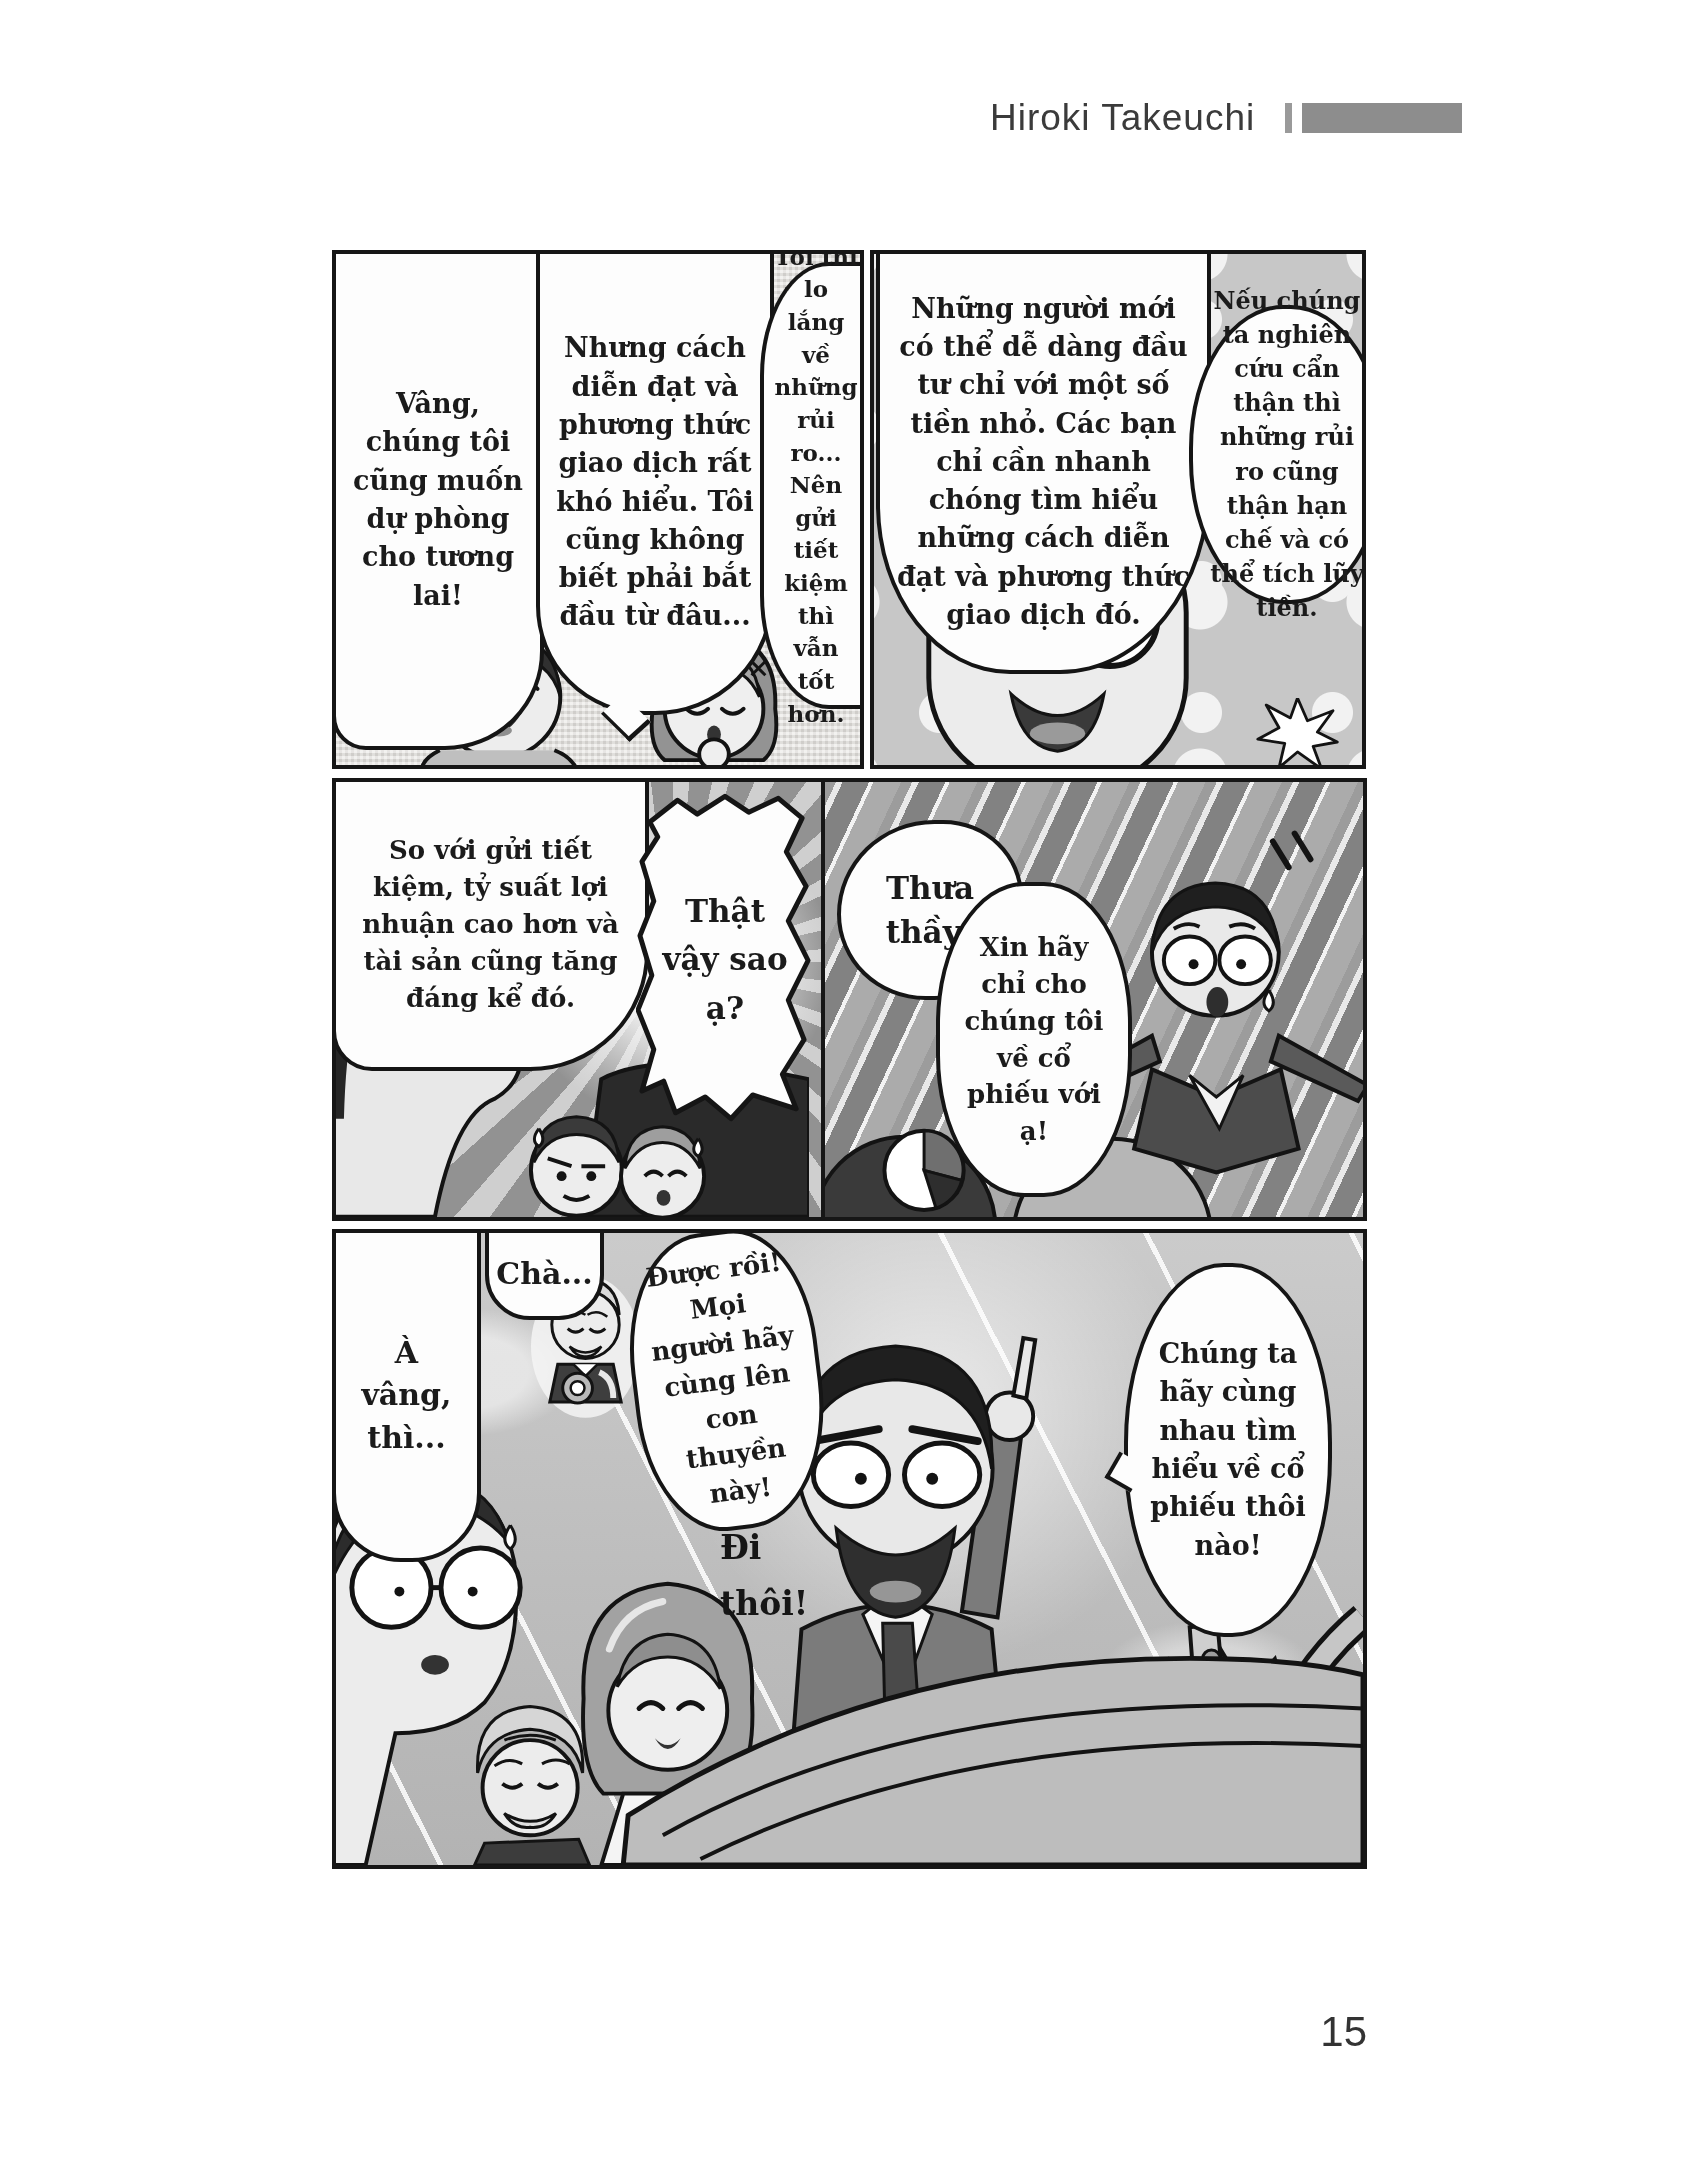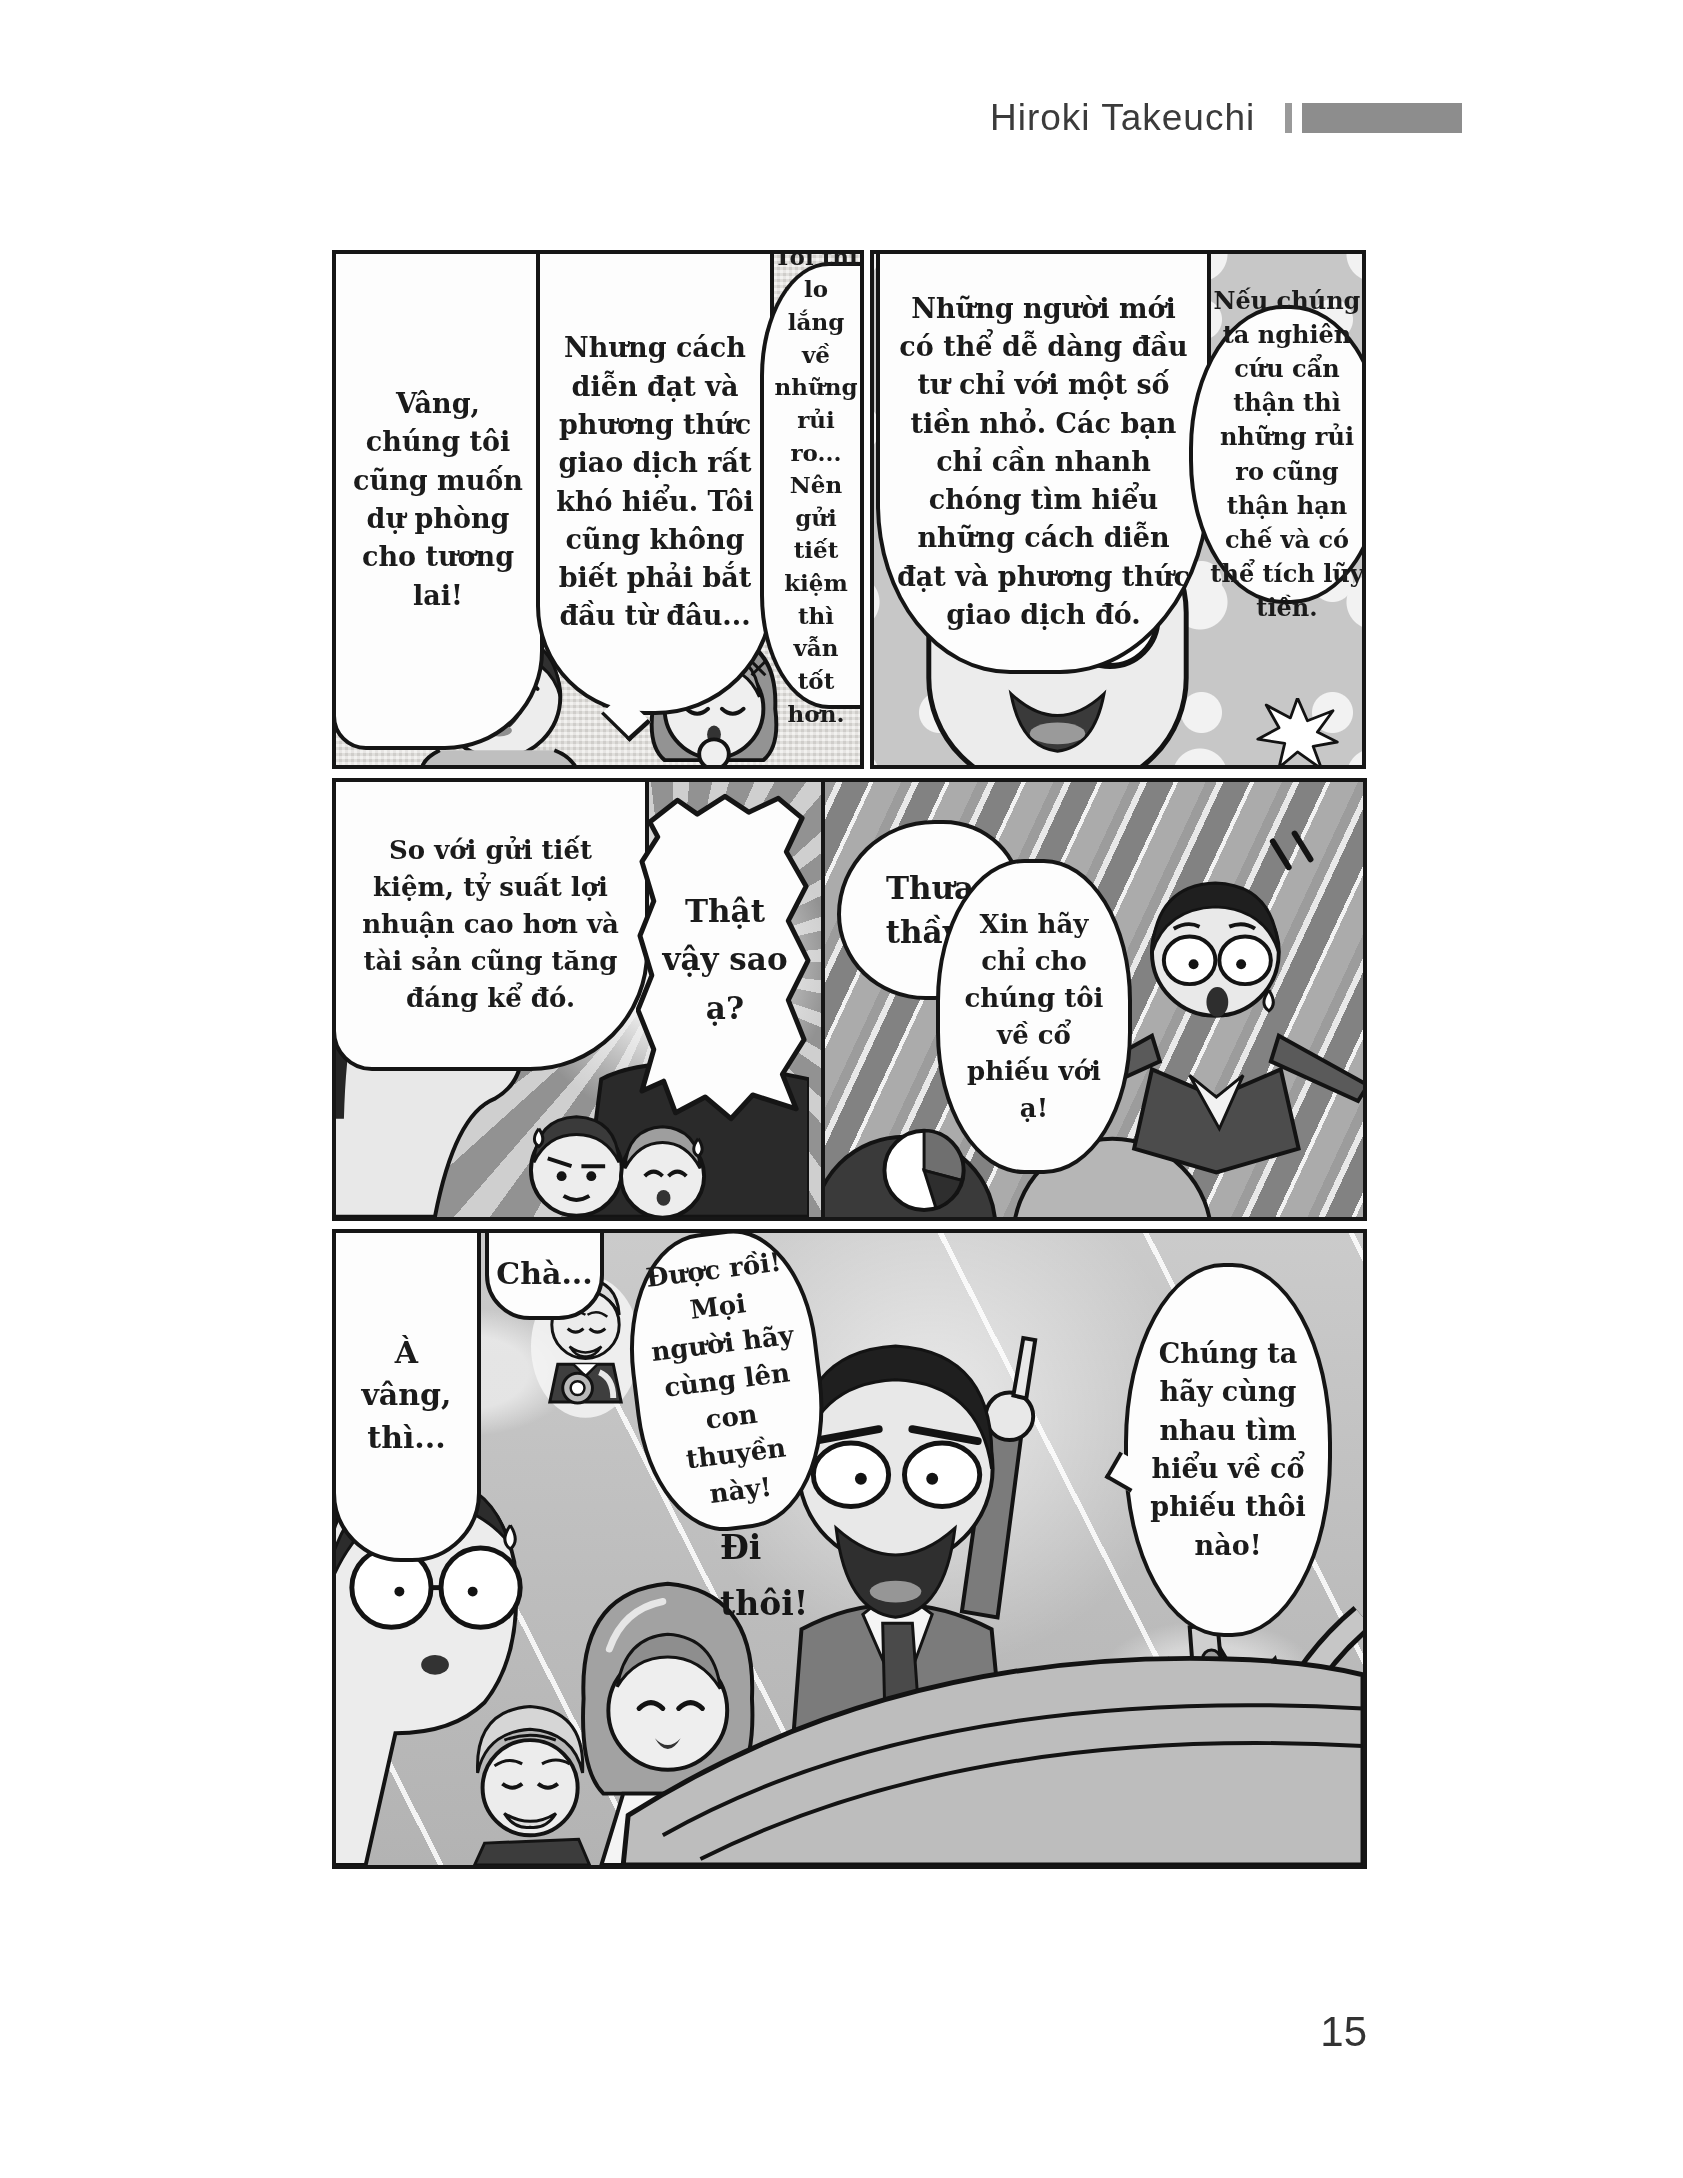--- a/index.html
+++ b/index.html
@@ -43,21 +43,21 @@
               border-right:4px solid #151515;border-bottom:4px solid #151515;transform:skewX(18deg) rotate(55deg);}
   .b13{left:424px;top:8px;width:108px;height:447px;border-right:none;
        border-radius:69px 0 0 69px / 114px 0 0 114px;font-size:23px;padding:10px 8px;}
   .b21{left:2px;top:-4px;width:335px;height:424px;border-radius:0 0 45% 40%;font-size:27px;}
   .b22{left:315px;top:51px;width:196px;height:299px;border-radius:48%;font-size:24px;}
   .b31{left:-4px;top:-4px;width:317px;height:293px;border-radius:0 0 119px 40px;font-size:26px;}
   .spiky-wrap{position:absolute;left:300px;top:10px;width:178px;height:335px;z-index:5;}
   .spiky-text{position:absolute;left:0;top:0;width:100%;height:100%;display:flex;align-items:center;justify-content:center;
               text-align:center;font-weight:bold;font-size:31px;line-height:1.55;color:#1b1b1b;padding:22px;box-sizing:border-box;}
   .b41{left:12px;top:38px;width:186px;height:180px;border-radius:55% 45% 50% 50%;font-size:31px;}
-  .b42{left:111px;top:77px;width:196px;height:315px;border-radius:45%;font-size:26px;}
+  .b42{left:111px;top:100px;width:196px;height:315px;border-radius:45%;font-size:26px;}
   .b51{left:-4px;top:-4px;width:149px;height:333px;border-radius:0 0 69px 69px;font-size:30px;padding:10px;}
   .b52{left:149px;top:-4px;width:119px;height:91px;border-radius:0 0 45px 45px;font-size:30px;}
   .b53{left:297px;top:-2px;width:188px;height:299px;border-radius:44% 40% 46% 42%;font-size:26px;transform:rotate(-7deg);}
   .b54{left:788px;top:30px;width:208px;height:374px;border-radius:48%;font-size:27px;}
   .b54::before{content:"";position:absolute;left:-18px;top:52%;width:26px;height:26px;background:#fdfdfd;
                border-left:4px solid #151515;border-bottom:4px solid #151515;transform:rotate(30deg);}
   .shout{position:absolute;left:384px;top:287px;width:133px;text-align:left;font-weight:bold;
          font-size:33px;line-height:1.7;color:#161616;z-index:5;}
   .char{position:absolute;z-index:3;}
   .front{z-index:4;}

